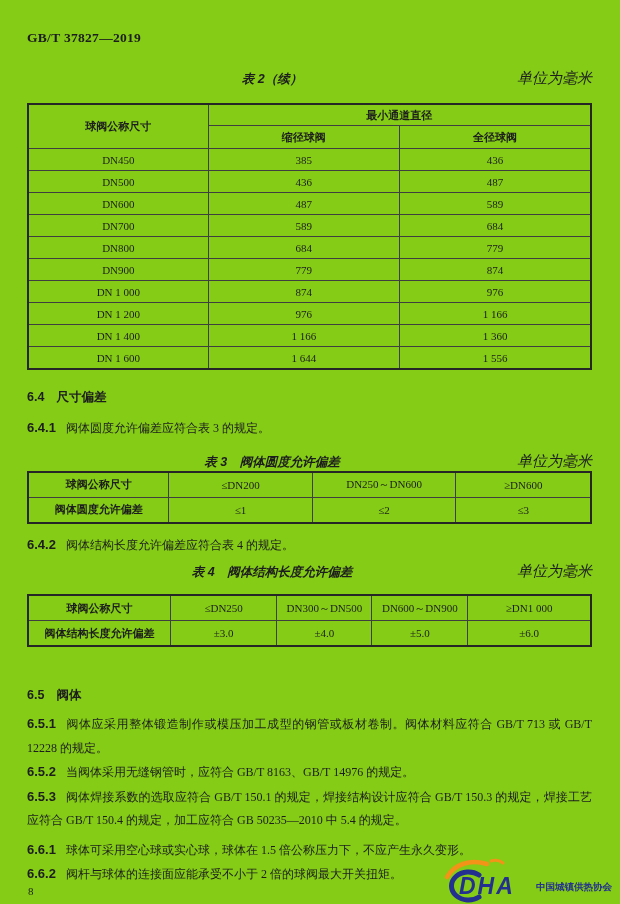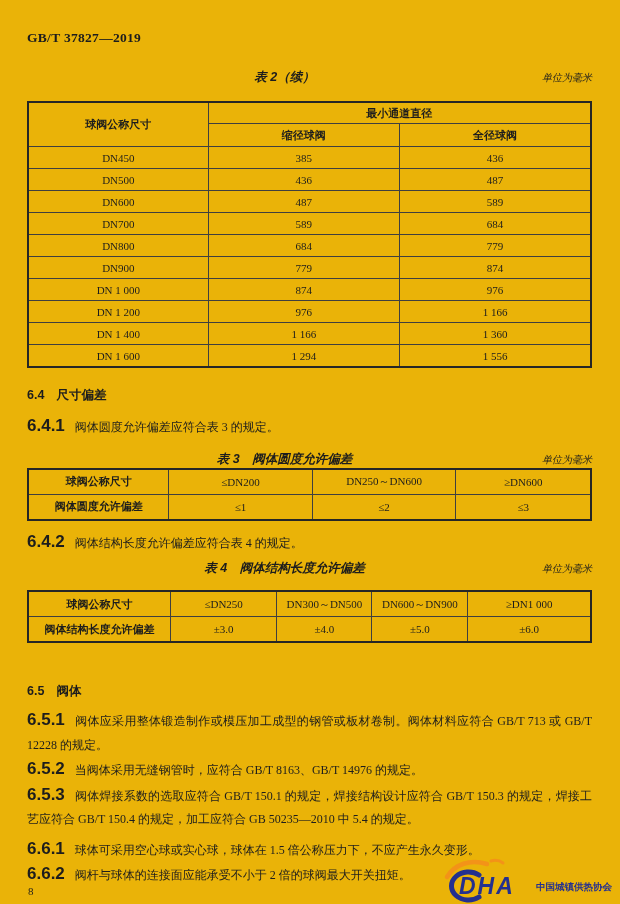--- a/index.html
+++ b/index.html
@@ -1,38 +1,38 @@
 <!DOCTYPE html>
 <html><head>
 <meta charset="utf-8">
 <style>
   html,body{margin:0;padding:0;background:#ffffff;}
   .page{
     position:relative;
     width:620px;height:904px;
     box-sizing:border-box;
-    background:#eab308;
+    background:#84cc16;
     padding:30px 28px 0 27px;
     font-family:"Liberation Serif", serif;
     color:#1d1d1d;
     overflow:hidden;
   }
   .doc-num{
     font-weight:bold;
     font-size:13.5px;
     letter-spacing:0.3px;
   }
   .caption{display:flex;align-items:baseline;font-style:italic;}
   .cap-title{
     flex:1;text-align:center;
     font-family:"Liberation Sans", sans-serif;
     font-weight:bold;font-size:12.5px;
     white-space:pre;
   }
-  .cap-unit{font-size:10px;}
+  .cap-unit{font-size:15px;}
   #cap2{margin-top:23px;margin-bottom:15px;}
   #cap3{margin-top:11px;}
   #cap4{margin-top:5px;margin-bottom:13px;}
 
   table.tbl{
     width:100%;
     border-collapse:collapse;
     border:2px solid #262626;
     text-align:center;
     table-layout:fixed;
@@ -65,21 +65,21 @@
   .para{
     font-size:12px;line-height:23.5px;
     text-align:justify;margin:0;
   }
   #p641{margin-top:11px;}
   #p642{margin-top:9px;}
   #p651{margin-top:9px;}
   #p661{margin-top:5px;}
   .cnum{
     font-family:"Liberation Sans", sans-serif;
-    font-weight:bold;font-size:17px;
+    font-weight:bold;font-size:13px;
     margin-right:10px;
   }
   .pagenum{
     position:absolute;left:28px;bottom:7px;
     font-size:11px;
   }
   .logo{position:absolute;right:6px;bottom:1px;}
 </style>
 </head>
 <body>
@@ -150,21 +150,21 @@
           <td>976</td>
           <td>1 166</td>
         </tr>
         <tr>
           <td>DN 1 400</td>
           <td>1 166</td>
           <td>1 360</td>
         </tr>
         <tr>
           <td>DN 1 600</td>
-          <td>1 294</td>
+          <td>1 644</td>
           <td>1 556</td>
         </tr>
       </tbody>
   </table>
 
   <div class="sec" id="sec64">
     <span class="snum">6.4</span><span>尺寸偏差</span>
   </div>
 
   <p class="para" id="p641">

